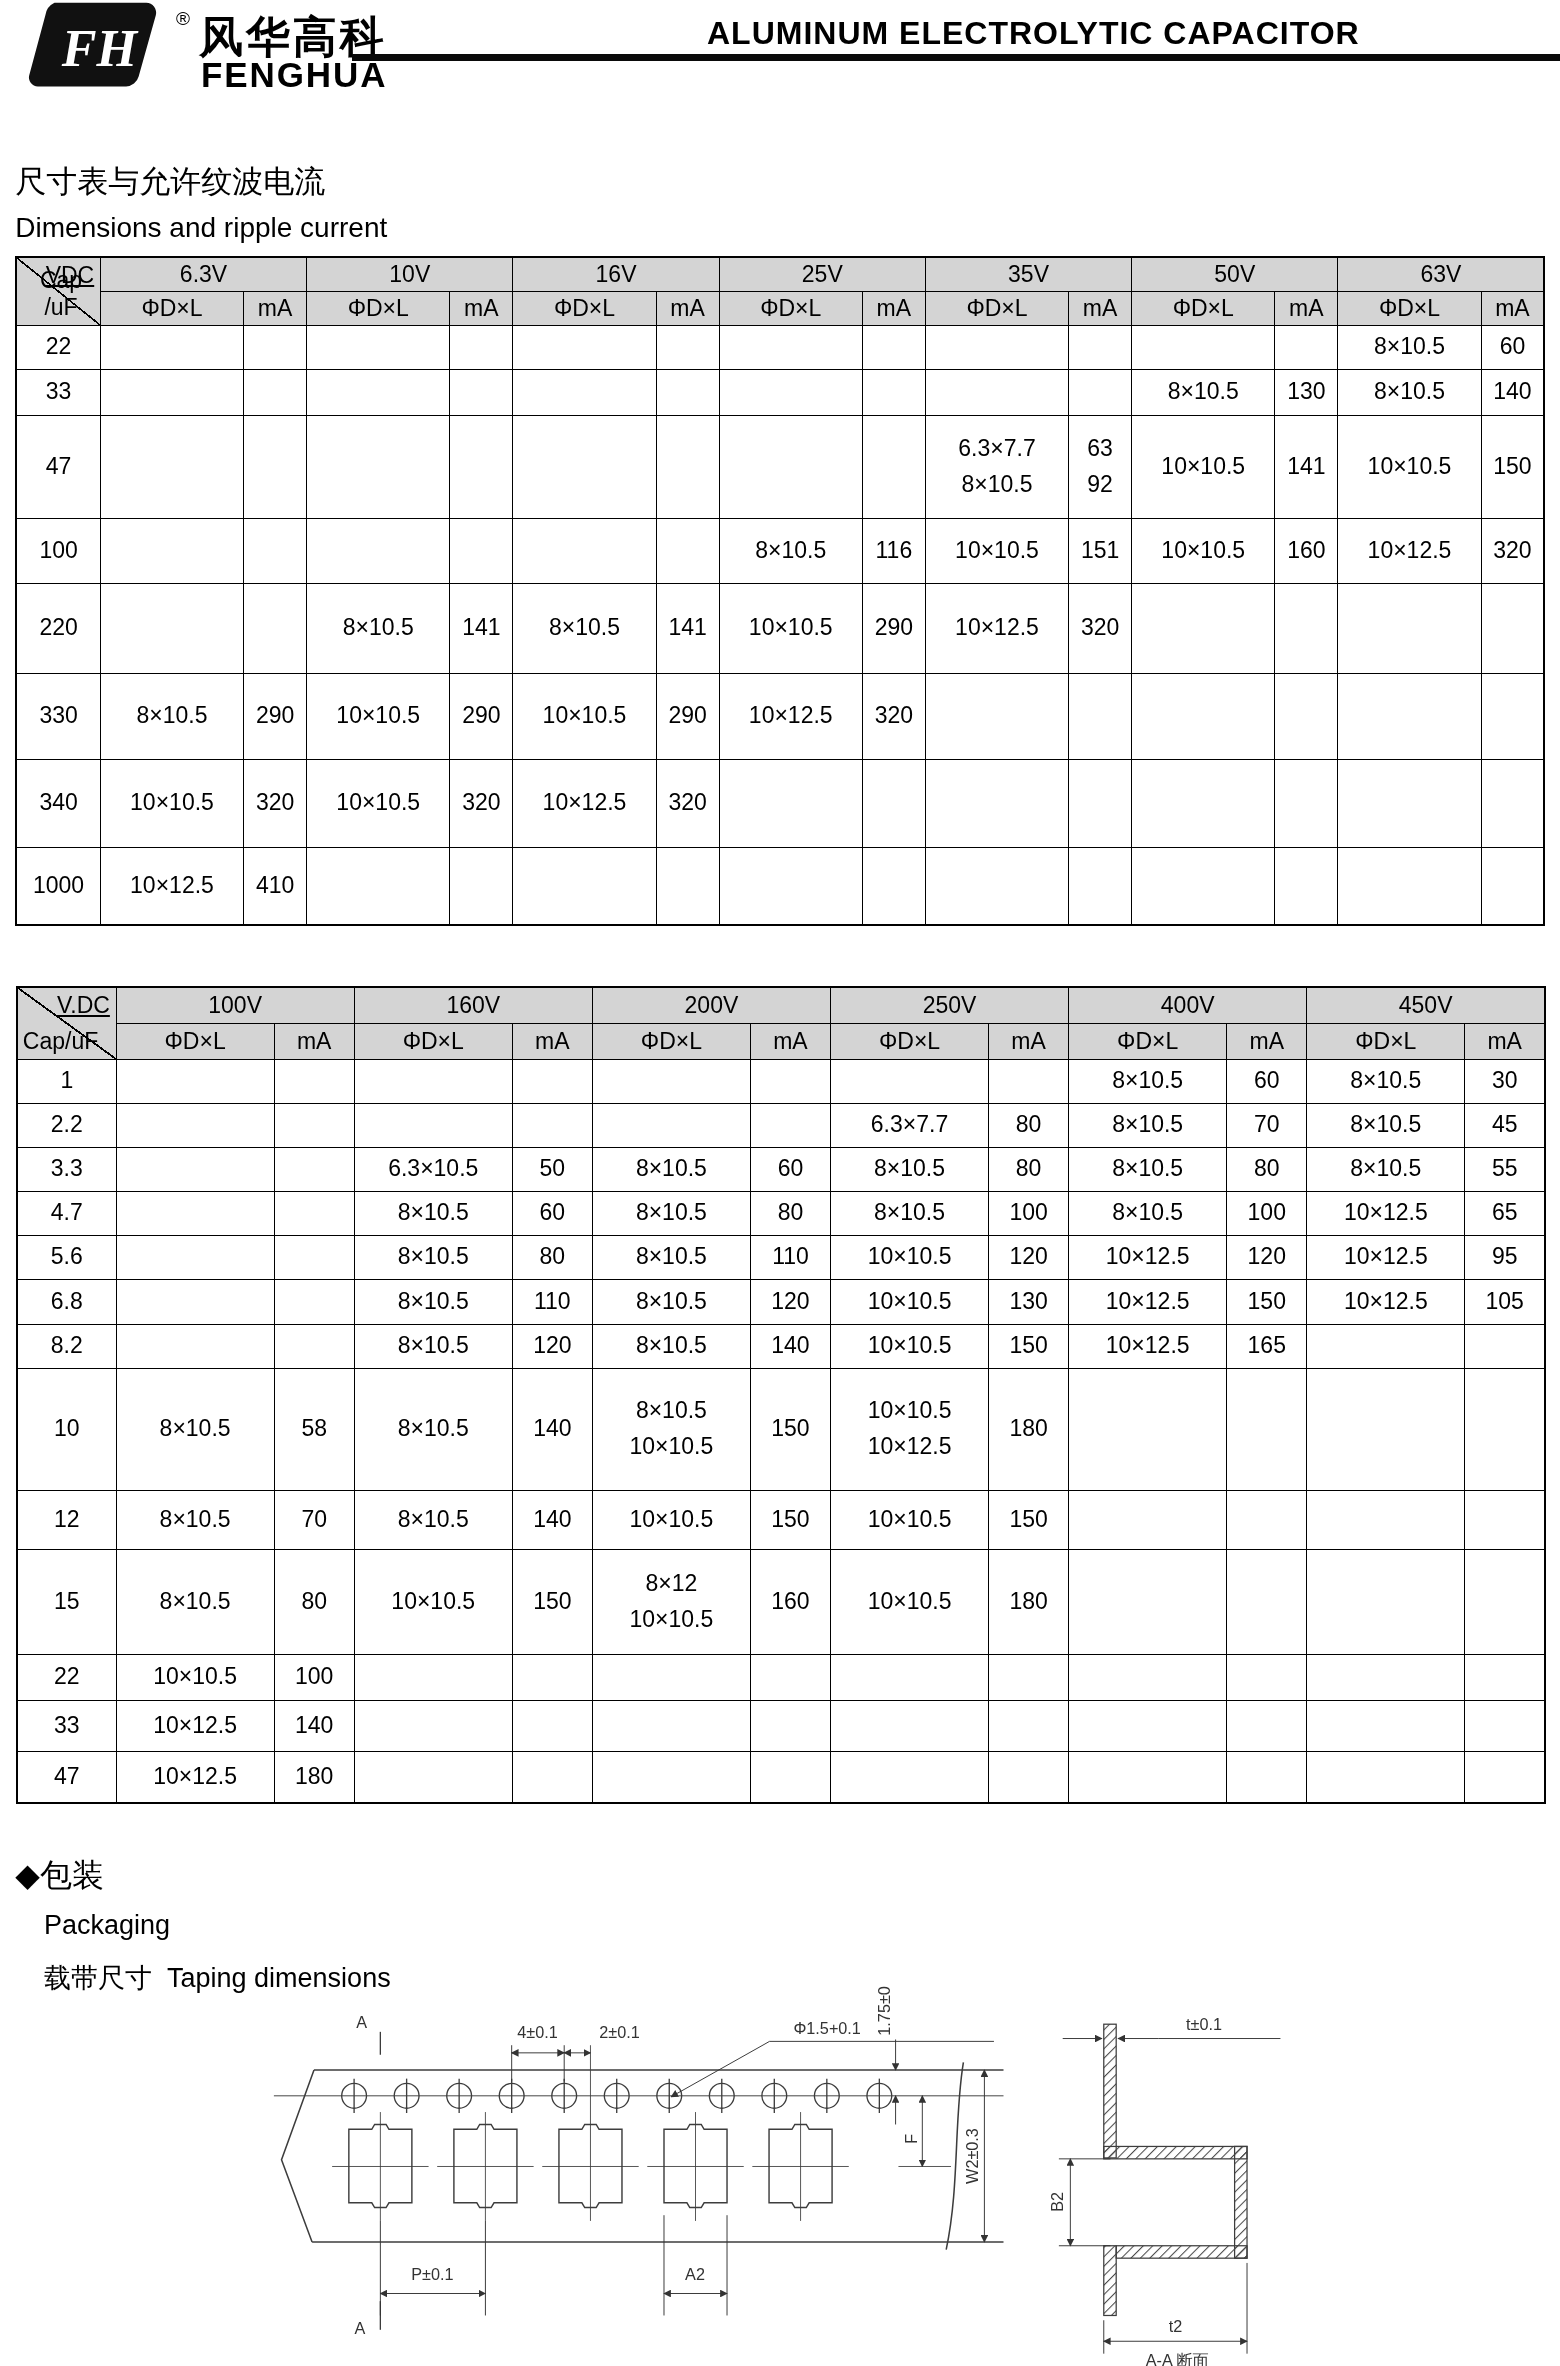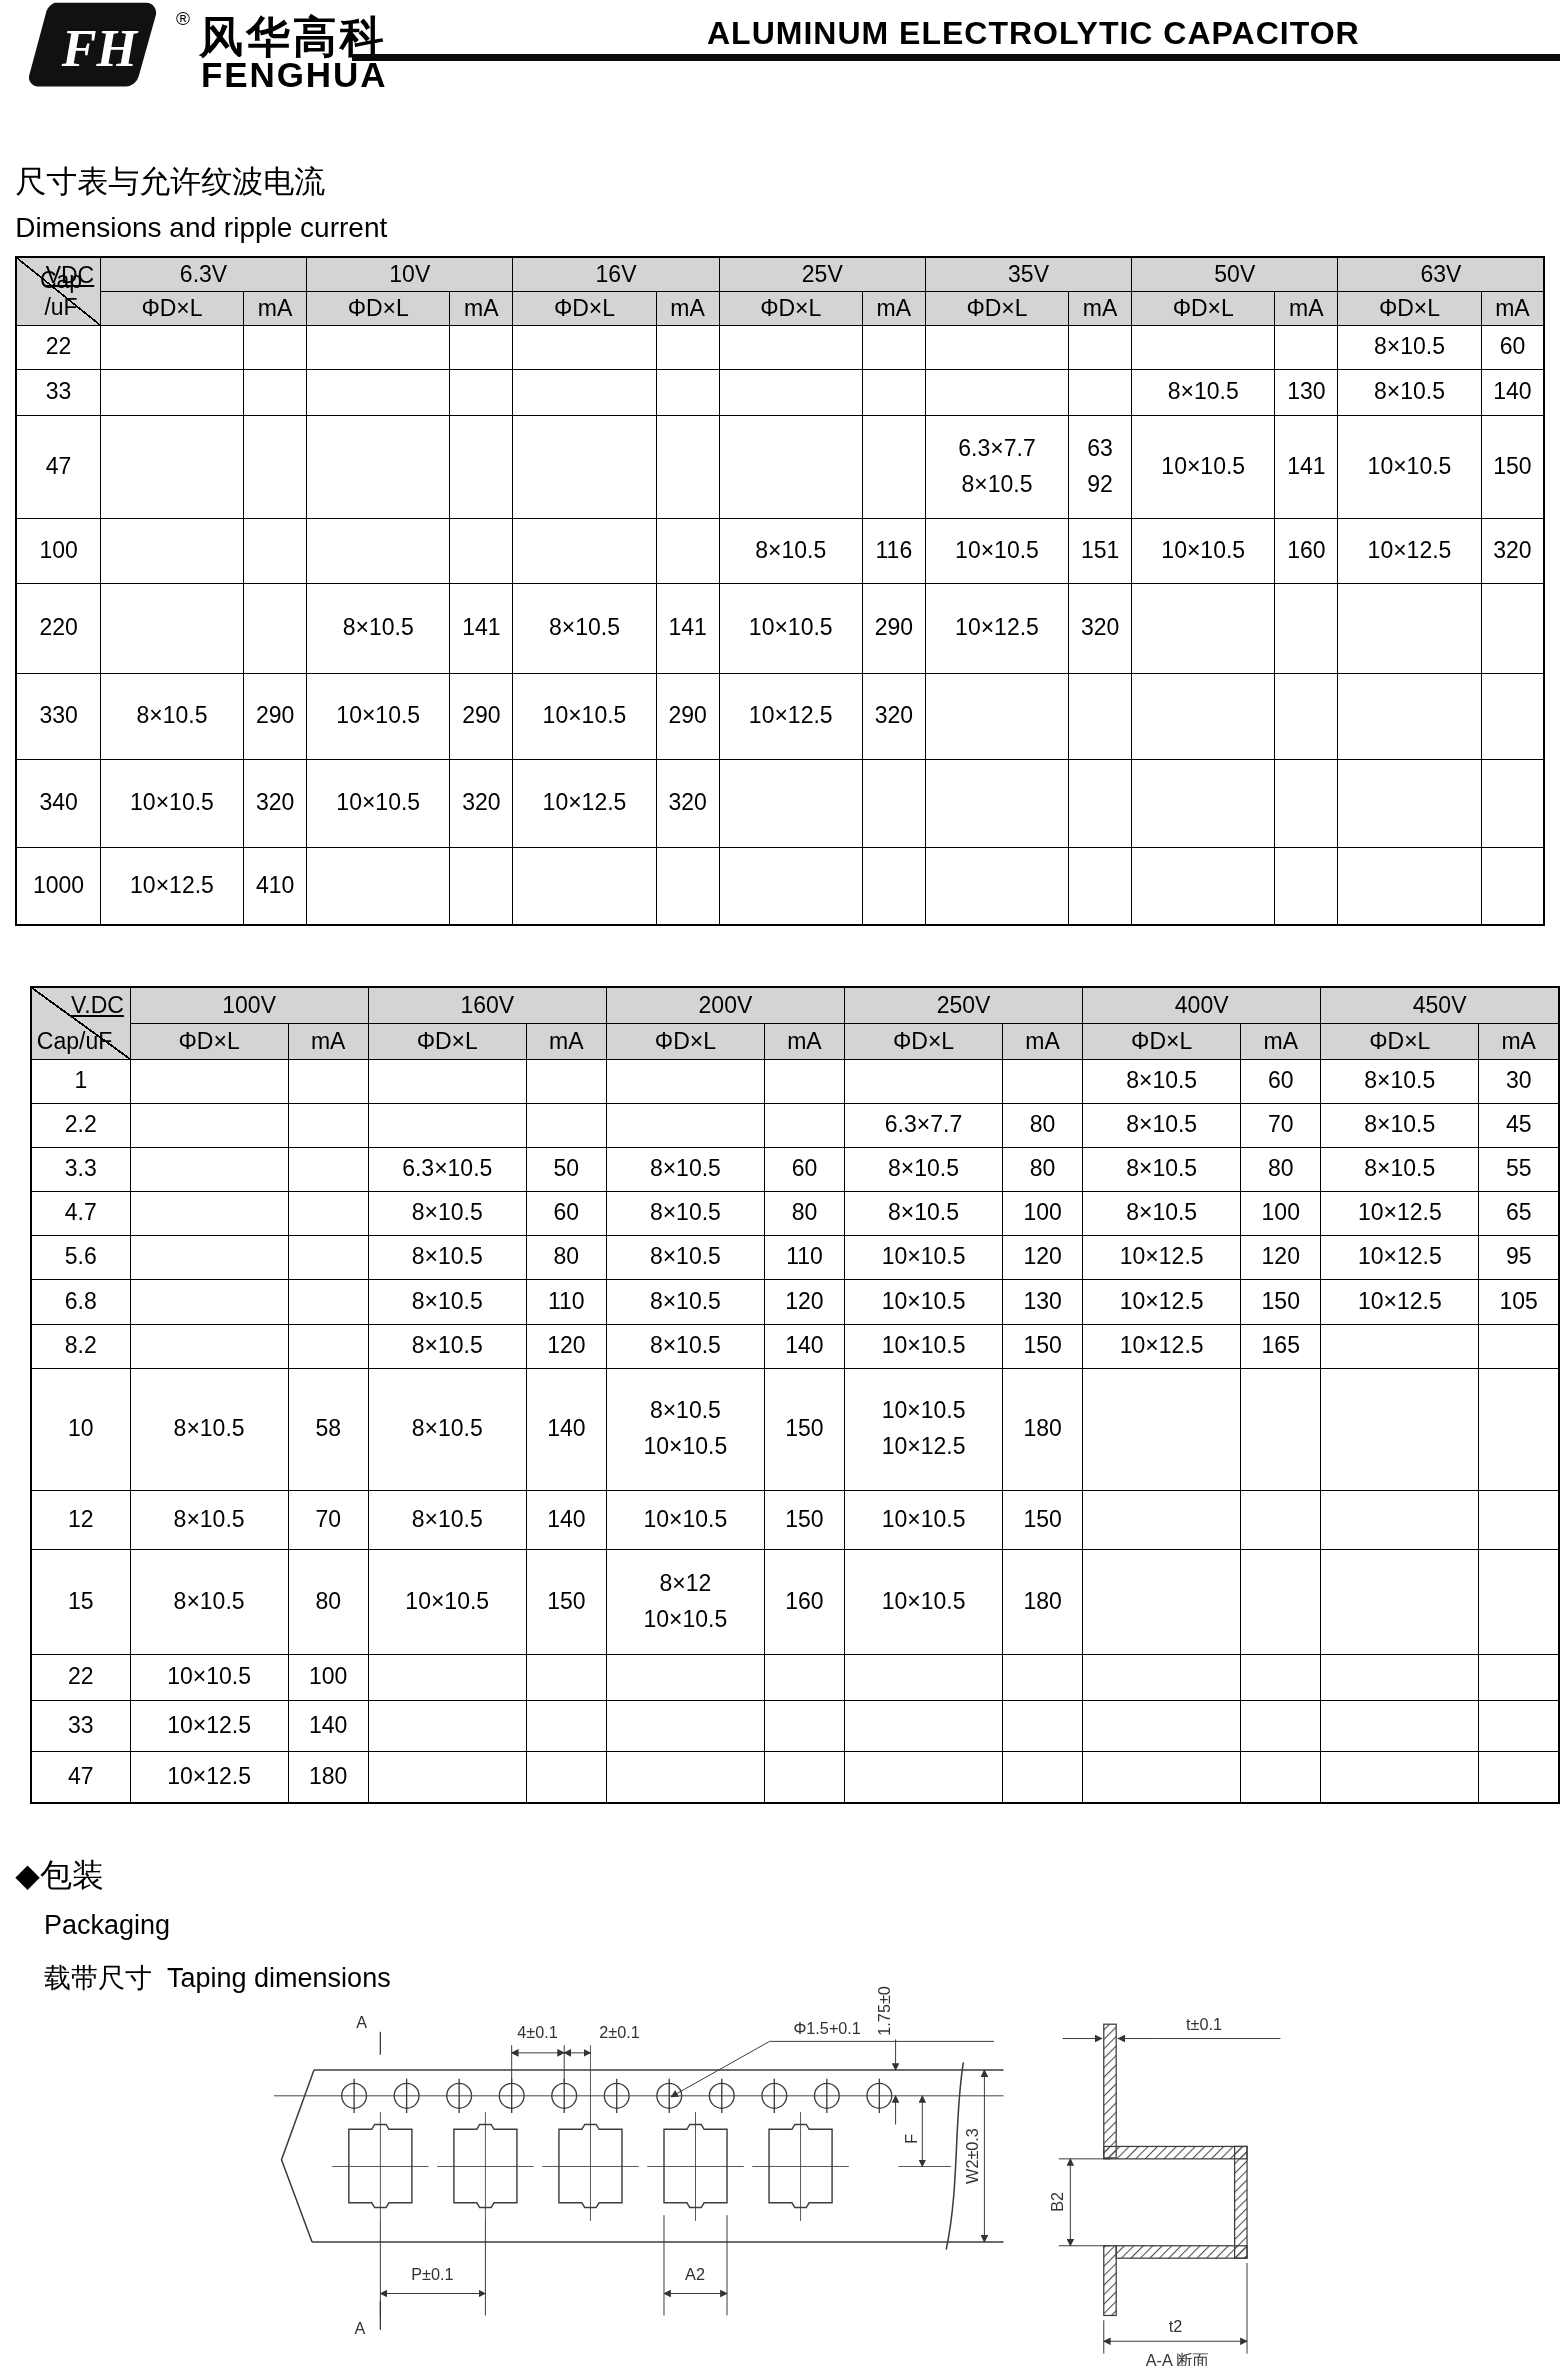--- a/index.html
+++ b/index.html
@@ -20,21 +20,21 @@
   .sec-en{left:15.3px;top:212px;font-size:28px;}
 
   
   table.dim{border-collapse:collapse;table-layout:fixed;position:absolute;
             border:2.9px solid #000;}
   table.dim th,table.dim td{border:1.9px solid #000;text-align:center;
             vertical-align:middle;font-weight:normal;padding:0 1.9px;
             font-size:23px;overflow:hidden;}
   table.dim td{white-space:pre-line;line-height:1.55;}
   #table1{left:15.3px;top:256px;width:1530px;}
-  #table2{left:30px;top:986px;width:1530px;}
+  #table2{left:16px;top:986px;width:1530px;}
   #table1 thead tr{height:34px;}
   #table2 thead tr{height:36px;}
   th.corner{position:relative;
      background-image:linear-gradient(to bottom left,
         transparent 49.2%, #000 49.2%, #000 50.8%, transparent 50.8%);}
   .corner-top{position:absolute;top:3.8px;right:5.7px;font-size:23px;text-decoration:underline;}
   .corner-bottom{position:absolute;bottom:3.8px;left:4.8px;font-size:23px;}
 
   
   .pack-title{left:15.3px;top:1854px;font-size:32px;}

